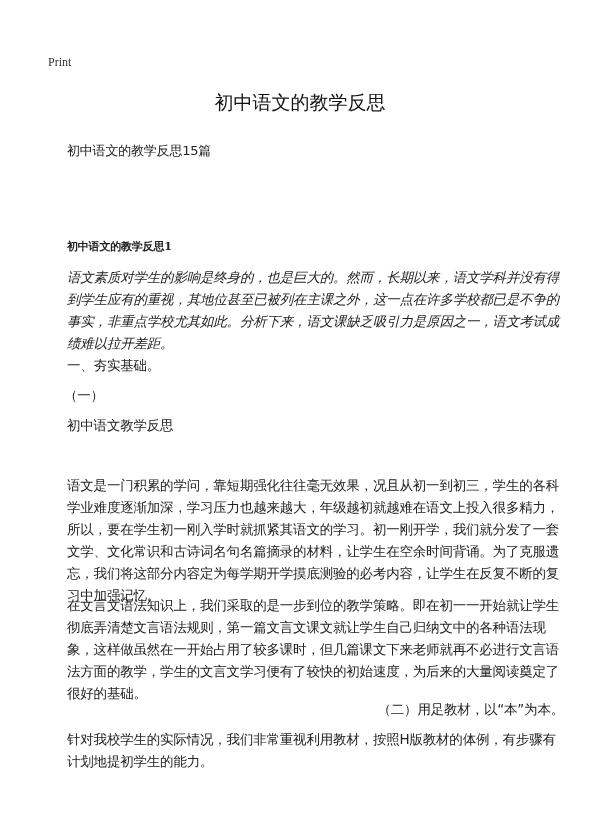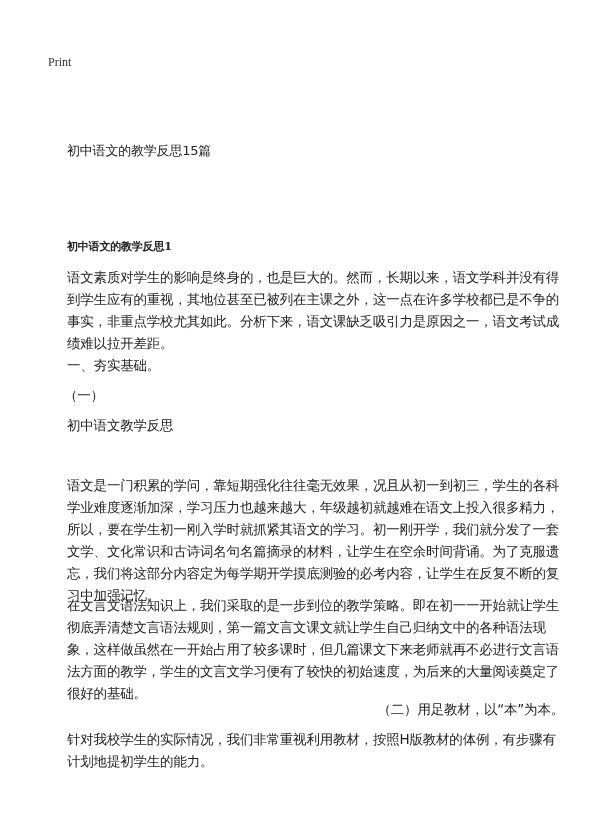--- a/index.html
+++ b/index.html
@@ -9,25 +9,26 @@
     .title { position: absolute; left: 0; width: 600px; top: 82px; text-align: center; font-family: "DejaVu Sans", sans-serif; font-size: 19px; color: #111; }
     .p { position: absolute; left: 55px; width: 500px; font-family: "DejaVu Sans", sans-serif; font-size: 13.5px; line-height: 22px; color: #222; letter-spacing: -0.2px; margin: 12px; }
     .subtitle { top: 120px; font-size: 13px; }
     .bold { font-weight: bold; font-family: "DejaVu Serif", serif; font-size: 11px; }
   </style>
 </head>
 <body>
 
 <div class="page">
   <div class="print">Print</div>
+  <div class="title">初中语文的教学反思</div>
 
   <p class="p subtitle">初中语文的教学反思15篇</p>
   <p class="p bold" style="top:216px;">初中语文的教学反思1</p>
 
-  <p class="p" style="top:246px;">语文素质对学生的影响是终身的，也是巨大的。然而，长期以来，语文学科并没有得到学生应有的重视，其地位甚至已被列在主课之外，这一点在许多学校都已是不争的事实，非重点学校尤其如此。分析下来，语文课缺乏吸引力是原因之一，语文考试成绩难以拉开差距。</p>
+  <p class="p" style="top:246px;font-style:italic;">语文素质对学生的影响是终身的，也是巨大的。然而，长期以来，语文学科并没有得到学生应有的重视，其地位甚至已被列在主课之外，这一点在许多学校都已是不争的事实，非重点学校尤其如此。分析下来，语文课缺乏吸引力是原因之一，语文考试成绩难以拉开差距。</p>
   <p class="p" style="top:334px;">一、夯实基础。</p>
   <p class="p" style="top:364px; left:52px;">（一）</p>
   <p class="p" style="top:394px;">初中语文教学反思</p>
   <p class="p" style="top:454px;">语文是一门积累的学问，靠短期强化往往毫无效果，况且从初一到初三，学生的各科学业难度逐渐加深，学习压力也越来越大，年级越初就越难在语文上投入很多精力，所以，要在学生初一刚入学时就抓紧其语文的学习。初一刚开学，我们就分发了一套文学、文化常识和古诗词名句名篇摘录的材料，让学生在空余时间背诵。为了克服遗忘，我们将这部分内容定为每学期开学摸底测验的必考内容，让学生在反复不断的复习中加强记忆。</p>
   <p class="p" style="top:574px;">在文言文语法知识上，我们采取的是一步到位的教学策略。即在初一一开始就让学生彻底弄清楚文言语法规则，第一篇文言文课文就让学生自己归纳文中的各种语法现象，这样做虽然在一开始占用了较多课时，但几篇课文下来老师就再不必进行文言语法方面的教学，学生的文言文学习便有了较快的初始速度，为后来的大量阅读奠定了很好的基础。</p>
   <p class="p" style="top:678px; left:52px;text-align:right;">（二）用足教材，以“本”为本。</p>
   <p class="p" style="top:708px;">针对我校学生的实际情况，我们非常重视利用教材，按照H版教材的体例，有步骤有计划地提初学生的能力。</p>
 </div>
 
 </body></html>

